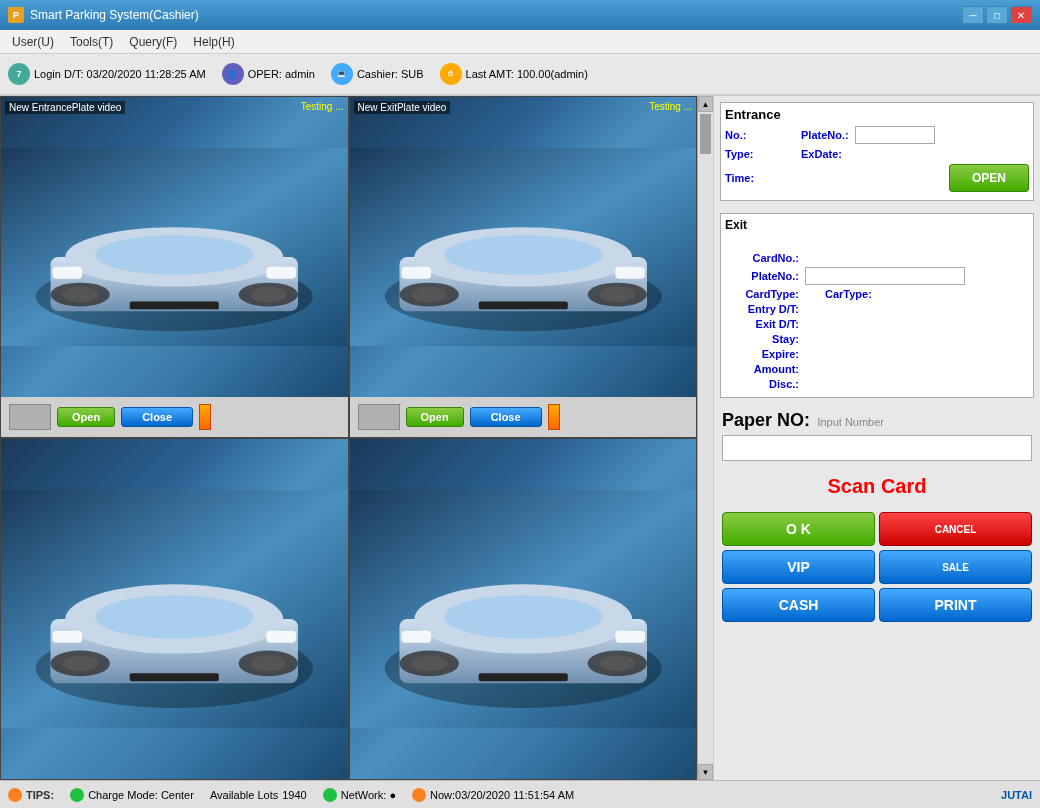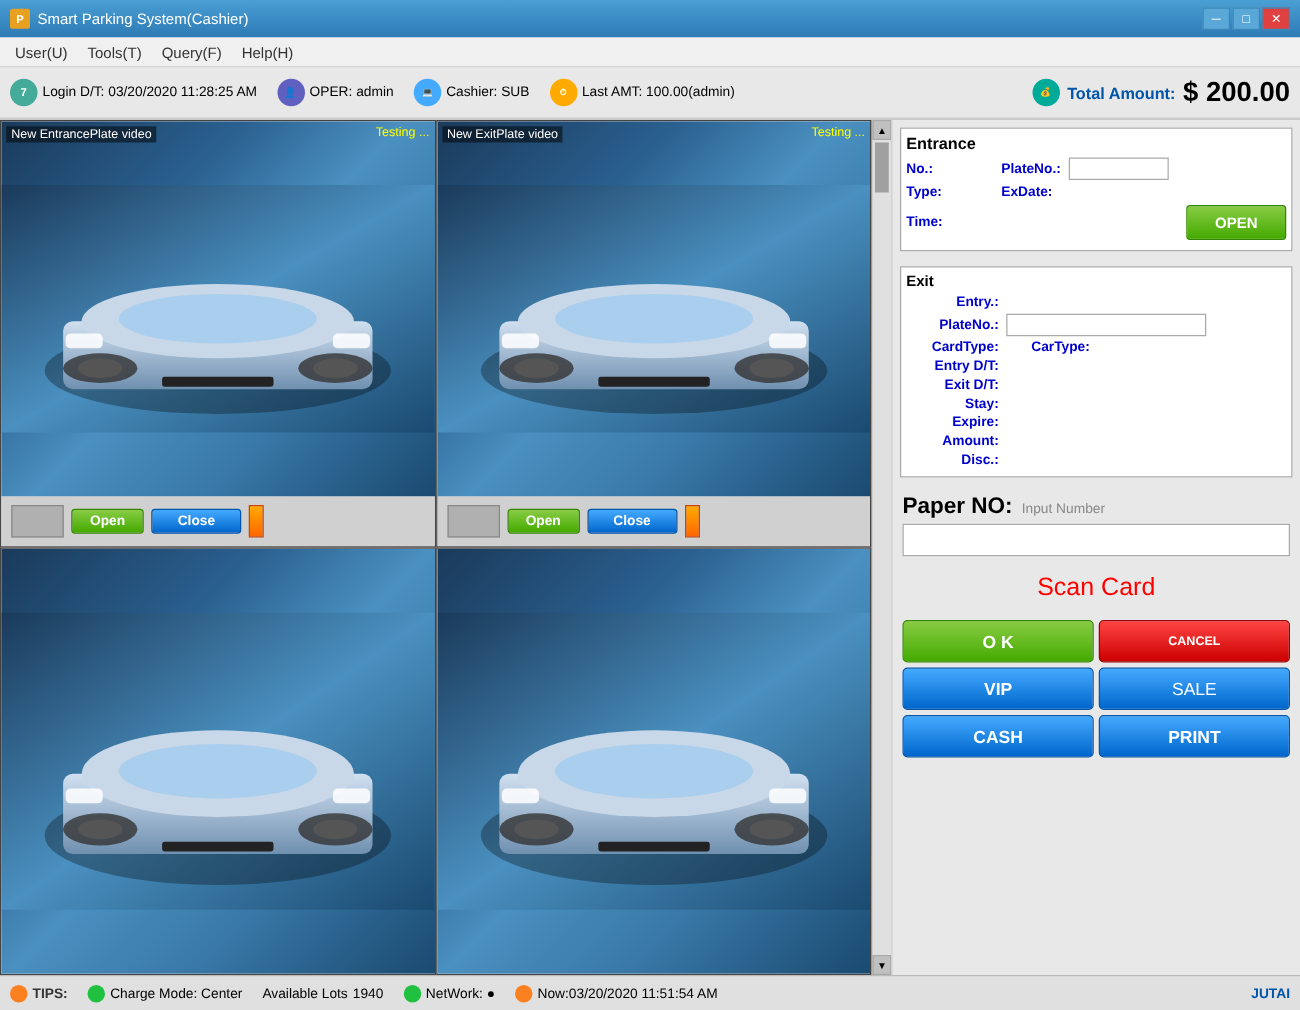--- a/index.html
+++ b/index.html
@@ -63,28 +63,28 @@
     .exit-input { border: 1px solid #aaa; background: white; height: 18px; width: 160px; padding: 0 3px; font-size: 11px; }
     
     
     .paper-section { padding: 6px 8px; }
     .paper-label { font-size: 18px; font-weight: bold; color: #000; margin-top: 19px; }
     .paper-hint { font-size: 11px; color: #888; margin-left: 4px; margin-top: 35px; }
     .paper-input { border: 1px solid #aaa; background: white; height: 26px; width: 100%; margin-top: 4px; padding: 0 4px; font-size: 12px; }
     
     
     .scan-card { text-align: center; padding: 8px; }
-    .scan-card-text { color: #ff0000; font-size: 20px; font-weight: normal; }
+    .scan-card-text { color: #ff0000; font-size: 20px; font-weight: bold; }
     
     
     .action-btns { padding: 6px 8px; display: grid; grid-template-columns: 1fr 1fr; gap: 4px; }
     .btn-ok { background: linear-gradient(to bottom, #88cc44, #44aa00); border: 1px solid #338800; color: white; padding: 8px; border-radius: 4px; cursor: pointer; font-size: 14px; font-weight: bold; }
     .btn-cancel { background: linear-gradient(to bottom, #ff4444, #cc0000); border: 1px solid #990000; color: white; padding: 8px; border-radius: 4px; cursor: pointer; font-size: 10px; font-weight: bold; }
     .btn-vip { background: linear-gradient(to bottom, #44aaff, #0066cc); border: 1px solid #0055aa; color: white; padding: 8px; border-radius: 4px; cursor: pointer; font-size: 14px; font-weight: bold; }
-    .btn-sale { background: linear-gradient(to bottom, #44aaff, #0066cc); border: 1px solid #0055aa; color: white; padding: 8px; border-radius: 4px; cursor: pointer; font-size: 14px; font-weight: normal; }
+    .btn-sale { background: linear-gradient(to bottom, #44aaff, #0066cc); border: 1px solid #0055aa; color: white; padding: 8px; border-radius: 4px; cursor: pointer; font-size: 10px; font-weight: bold; }
     .btn-cash { background: linear-gradient(to bottom, #44aaff, #0066cc); border: 1px solid #0055aa; color: white; padding: 8px; border-radius: 4px; cursor: pointer; font-size: 14px; font-weight: bold; }
     .btn-print { background: linear-gradient(to bottom, #44aaff, #0066cc); border: 1px solid #0055aa; color: white; padding: 8px; border-radius: 4px; cursor: pointer; font-size: 14px; font-weight: bold; }
     
     
     .statusbar { background: #e0e0e0; height: 28px; display: flex; align-items: center; padding: 0 8px; gap: 16px; border-top: 1px solid #bbb; font-size: 11px; position: fixed; bottom: 0; width: 1040px; }
     .status-item { display: flex; align-items: center; gap: 4px; }
     .status-icon { width: 14px; height: 14px; border-radius: 50%; display: inline-block; }
     .status-icon.orange { background: #fa8020; }
     .status-icon.green { background: #20c040; }
     .tips-label { color: #333; font-weight: bold; }
@@ -123,25 +123,20 @@
     <div class="info-icon" style="background:#6060c0; font-size:8px;">👤</div>
     <span>OPER: admin</span>
   </div>
   <div class="info-item">
     <div class="info-icon blue" style="font-size:7px;">💻</div>
     <span>Cashier: SUB</span>
   </div>
   <div class="info-item">
     <div class="info-icon orange" style="font-size:7px;">⏱</div>
     <span>Last AMT: 100.00(admin)</span>
-  </div>
-  <div class="total-amount">
-    <div class="info-icon teal" style="font-size:7px;">💰</div>
-    <span class="total-label">Total Amount:</span>
-    <span class="total-value">$ 200.00</span>
   </div>
 </div>
 
 <div class="main">
 
   <div class="camera-wrap">
     <div class="camera-main">
       <div class="camera-grid">
 
         <div class="camera-cell">
@@ -304,23 +299,23 @@
         <span class="field-label">Type:</span>
         <span style="margin-left:20px; color:#0000cc; font-size:11px; font-weight:bold;">ExDate:</span>
       </div>
       <div class="field-row">
         <span class="field-label">Time:</span>
         <button class="btn-open-green" style="width:80px; margin-top:0; margin-left:auto;">OPEN</button>
       </div>
     </div>
 
     <div style="border: 1px solid #aaa; margin: 6px; padding: 4px; background: white;">
-      <div style="font-size:12px; font-weight:bold; margin-bottom:4px;">Exit</div>
-      <div class="exit-row">
-        <span class="exit-label">Entry.:</span>
+      <div style="font-size:12px; font-weight:bold; margin-bottom:20px;">Exit</div>
+      <div class="exit-row">
+        <span class="exit-label">CardNo.:</span>
         <span class="exit-value"></span>
       </div>
       <div class="exit-row">
         <span class="exit-label">PlateNo.:</span>
         <input class="exit-input" type="text" style="">
       </div>
       <div class="exit-row">
         <span class="exit-label">CardType:</span>
         <span style="margin-left:20px; color:#0000cc; font-size:11px; font-weight:bold;">CarType:</span>
       </div>

